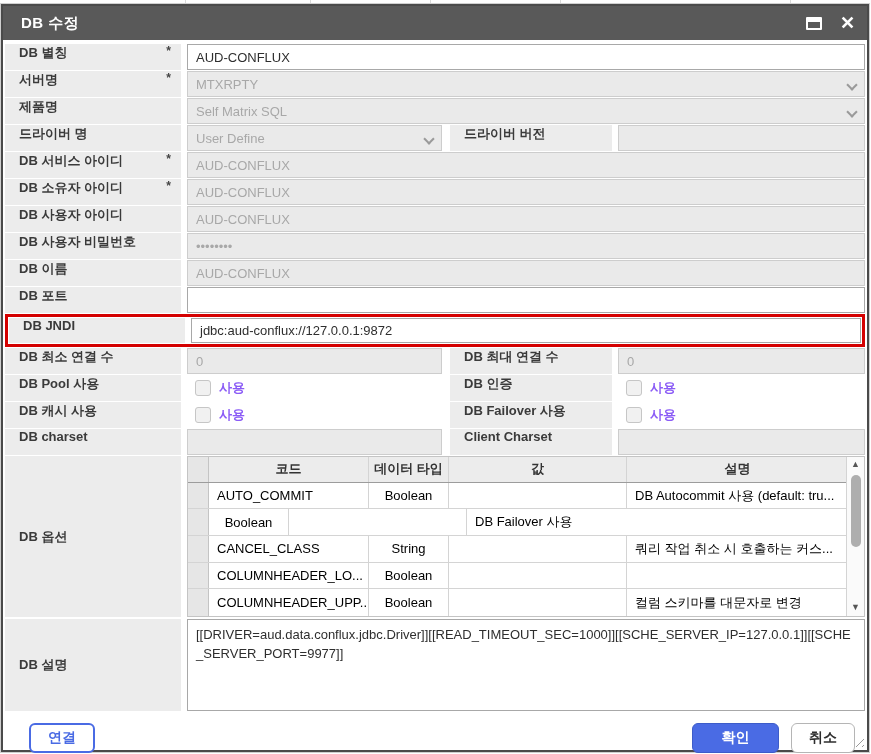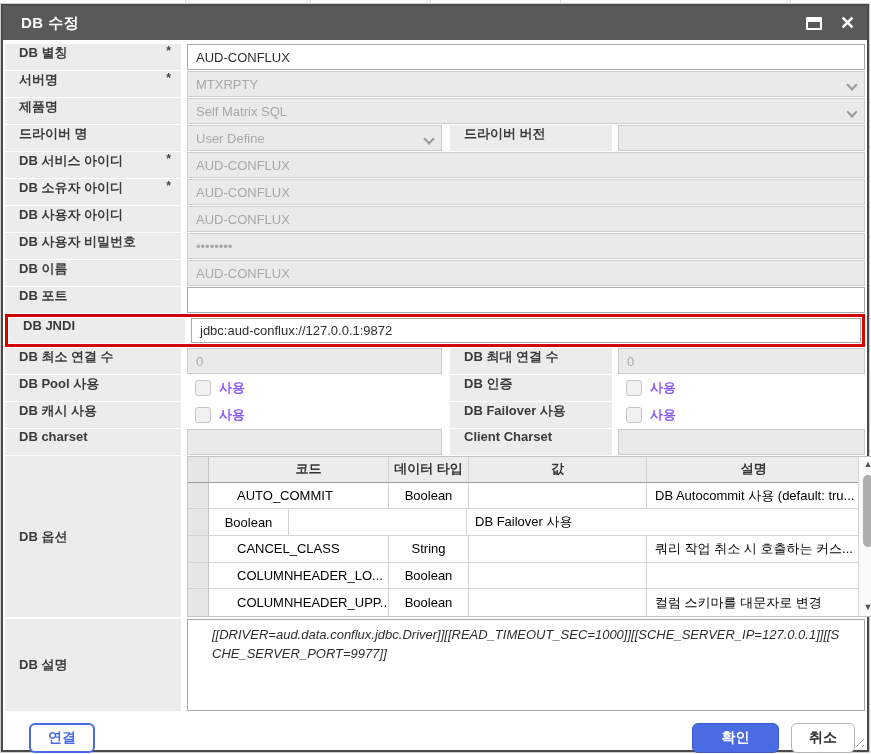--- a/index.html
+++ b/index.html
@@ -46,36 +46,36 @@
   .jndi-wrap .row { margin-bottom:0; height:25px; }
 
   
   .band { display:flex; margin-bottom:2px; }
   .band .lbl { align-items:center; }
   .tbl { flex:1; margin-left:6px; border:1px solid #c4c4c4; background:#fff; display:flex; flex-direction:column; font-size:13px; position:relative; }
   .trow { display:flex; height:27px; border-bottom:1px solid #d4d4d4; }
   .trow.head { height:26px; background:#ececec; border-bottom:1px solid #9c9c9c; font-weight:bold; color:#333; }
   .tc { display:flex; align-items:center; padding:0 8px; border-right:1px solid #d4d4d4; overflow:hidden; white-space:nowrap; }
   .tc.rh { width:21px; background:#e6e6e6; padding:0; flex:none; border-right:1px solid #c4c4c4; }
-  .tc.code { width:160px; flex:none;margin-left:20px; }
+  .tc.code { width:160px; flex:none; }
   .tc.type { width:80px; flex:none; justify-content:center; }
   .tc.val  { width:178px; flex:none; }
   .tc.desc { flex:1; border-right:none; }
   .trow.head .tc { justify-content:center; }
   .vscroll { position:absolute; top:0; right:0; width:18px; height:100%; background:#fafafa; border-left:1px solid #d4d4d4;
              display:flex; flex-direction:column; align-items:center; }
   .arr { font-size:9px; color:#555; line-height:14px; height:16px; cursor:pointer; }
   .thumb { width:10px; height:72px; background:#aeaeae; border-radius:6px; margin-top:2px; cursor:grab; }
   .arr.down { margin-top:auto; }
   .trow.head .tc.desc { padding-right:24px; }
   .tc.desc { padding-right:22px; }
 
   
-  .descbox { flex:1; margin-left:6px; border:1px solid #a8a8a8; background:#fff; padding:6px 24px;
-             font-size:13px; color:#2e2e2e; line-height:1.45; word-break:break-all;font-style:italic; }
+  .descbox { flex:1; margin-left:6px; border:1px solid #a8a8a8; background:#fff; padding:6px 8px;
+             font-size:13px; color:#2e2e2e; line-height:1.45; word-break:break-all; }
   .band.desc { height:92px; }
   .band.opts { height:161px; }
 
   
   .footer { display:flex; align-items:center; padding:10px 12px 0 26px; }
   .btn { height:30px; border-radius:6px; font-size:14px; font-weight:bold; display:flex; align-items:center; justify-content:center; cursor:pointer; }
   .btn.connect { width:66px; background:#fff; border:2px solid #4a6be4; color:#4a6be4; }
   .btn.ok { width:87px; background:#4a6be4; border:1px solid #3d5cc9; color:#fff; margin-left:auto; }
   .btn.cancel { width:64px; background:#fff; border:1px solid #b5b5b5; color:#2e2e2e; margin-left:12px; }
   .grip { position:absolute; right:3px; bottom:3px; width:12px; height:12px;

